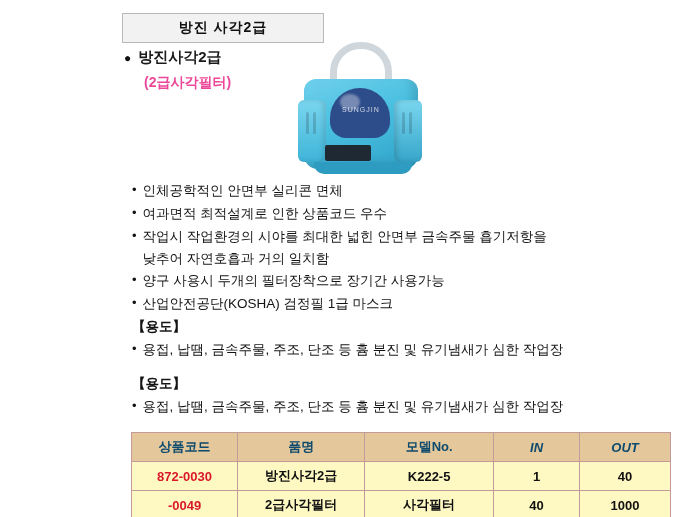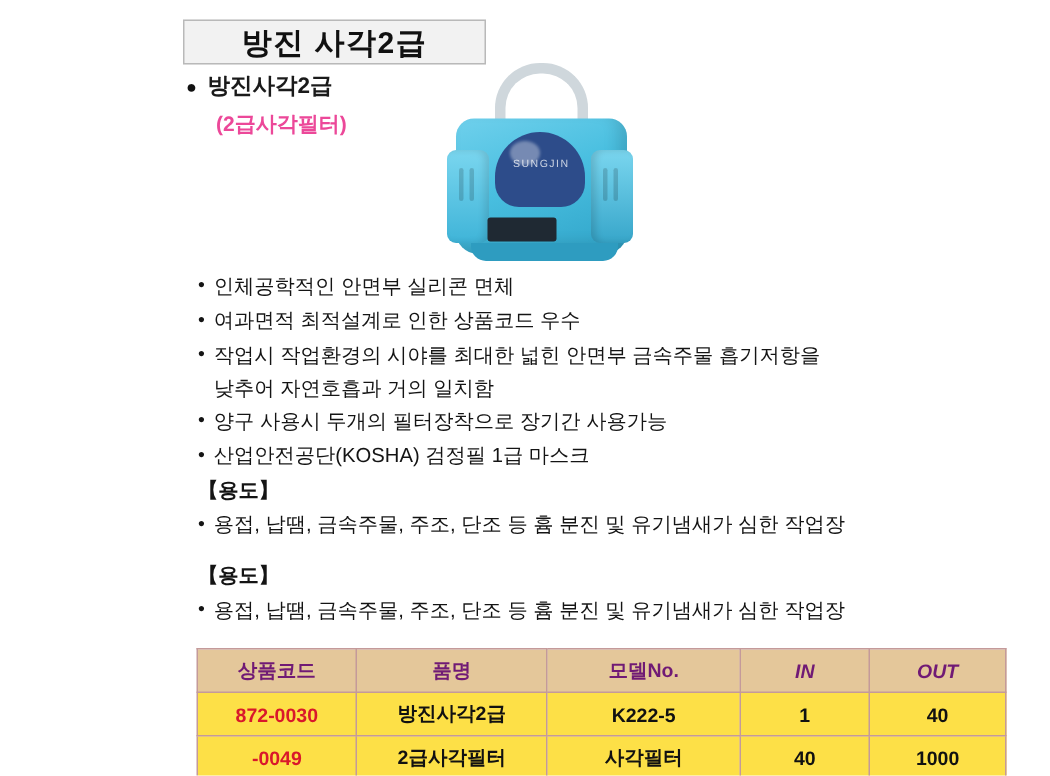--- a/index.html
+++ b/index.html
@@ -23,21 +23,21 @@
     top: 13px;
     width: 200px;
     height: 28px;
     background: #f2f2f2;
     border: 1px solid #b9b9b9;
     display: flex;
     align-items: center;
     justify-content: center;
   }
   .title-badge .title-text {
-    font-size: 20px;
+    font-size: 14px;
     font-weight: bold;
     letter-spacing: 1px;
     color: #111;
   }
 
   
   .product-name-block {
     position: absolute;
     left: 124px;
     top: 48px;
@@ -209,25 +209,25 @@
   }
   .spec-table th,
   .spec-table td {
     border: 1px solid #c49a9a;
     height: 26px;
     text-align: center;
     font-weight: bold;
   }
   .spec-table thead th {
     background: #e4c79a;
-    color: #701a75;
+    color: #0c4a6e;
     margin-top: 47px;
   }
   .spec-table tbody td {
-    background: #fde047;
+    background: #fef9c3;
     color: #111;
   }
   .spec-table tbody td.code {
     color: #d9182b;
   }
   .col-code  { width: 108px; }
   .col-name  { width: 132px; }
   .col-model { width: 132px; }
   .col-in    { width: 88px; font-style: italic; }
   .col-out   { width: 92px; font-style: italic; }

